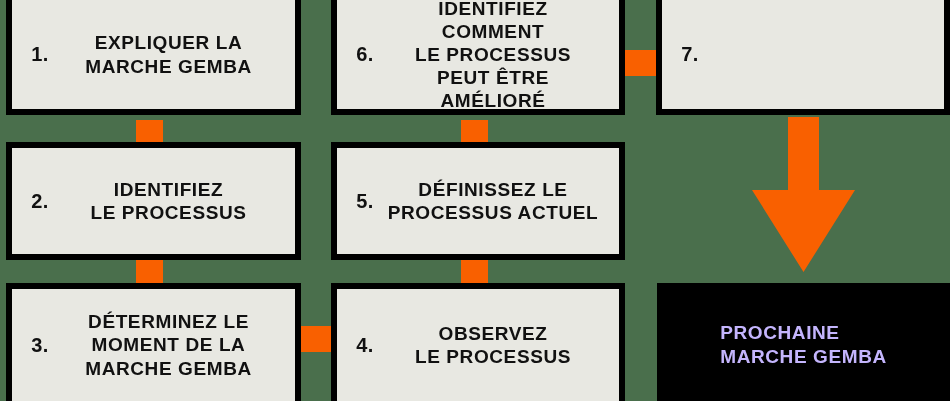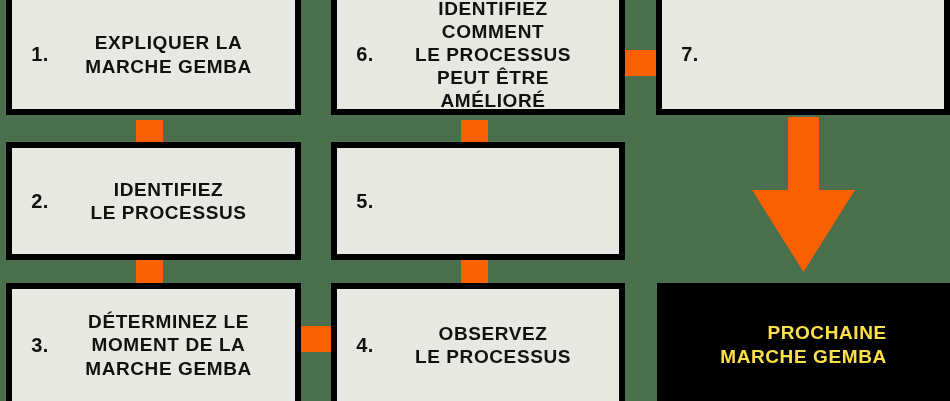--- a/index.html
+++ b/index.html
@@ -73,25 +73,25 @@
     top: 283px;
     width: 293px;
     height: 124px;
     background: #000000;
     display: flex;
     align-items: center;
     justify-content: center;
     box-sizing: border-box;
   }
   #result-box .result-label {
-    text-align: right;
+    text-align: left;
     font-size: 19px;
     line-height: 1.25;
     font-weight: 700;
-    color: #fde047;
+    color: #c4b5fd;
     letter-spacing: 0.6px;
     text-transform: uppercase;
     white-space: pre-line;
   }
 
   
   .connector {
     position: absolute;
     background: #f96000;
   }
@@ -138,20 +138,22 @@
 
   <div class="box" id="box-6">
     <div class="box-num">6.</div>
     <div class="box-label">IDENTIFIEZ COMMENT
 LE PROCESSUS
 PEUT ÊTRE AMÉLIORÉ</div>
   </div>
 
   <div class="box" id="box-5">
     <div class="box-num">5.</div>
+    <div class="box-label">DÉFINISSEZ LE
+PROCESSUS ACTUEL</div>
   </div>
 
   <div class="box" id="box-4">
     <div class="box-num">4.</div>
     <div class="box-label">OBSERVEZ
 LE PROCESSUS</div>
   </div>
 
   <div class="box" id="box-7">
     <div class="box-num">7.</div>

